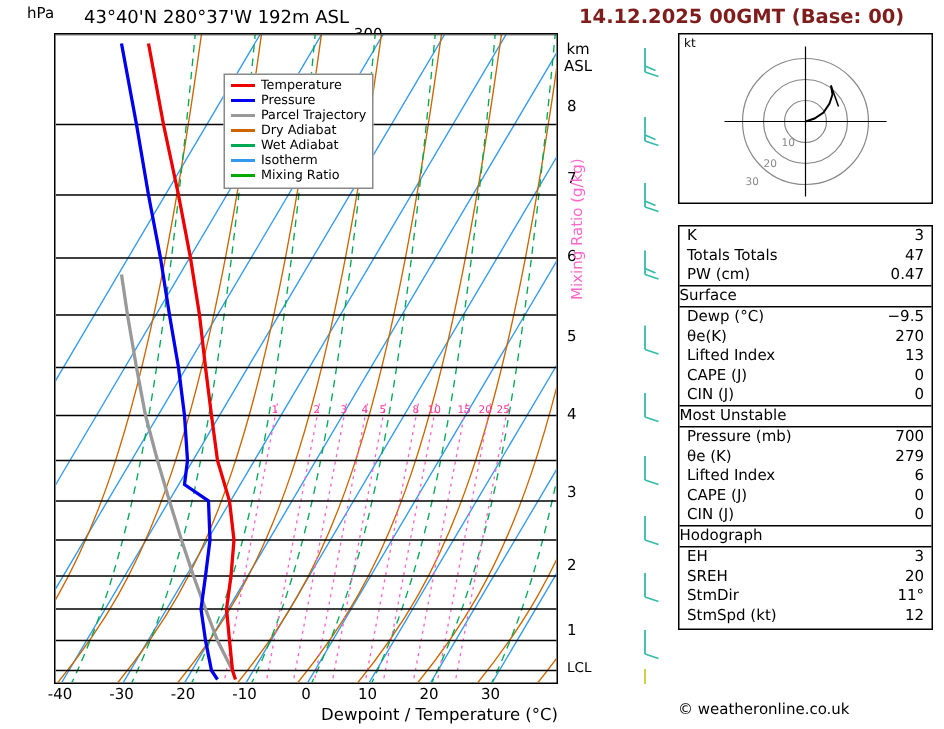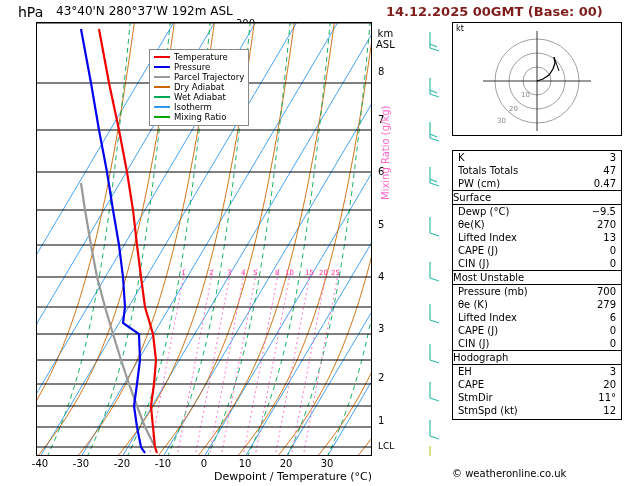--- a/index.html
+++ b/index.html
@@ -1,20 +1,20 @@
 <!DOCTYPE html>
 <html><head>
 <meta charset="utf-8">
 <style>
   html,body{margin:0;padding:0;}
   body{width:629px;height:486px;background:#ffffff;font-family:"DejaVu Sans",sans-serif;overflow:hidden;position:relative;}
   .root{position:absolute;left:0;top:0;width:629px;height:486px;}
 
   
-  .hpa-label{position:absolute;left:18px;top:4px;font-size:14px;color:#000;}
+  .hpa-label{position:absolute;left:18px;top:4px;font-size:10px;color:#000;}
   .title{position:absolute;left:56px;top:4px;font-size:12px;color:#000;white-space:nowrap;}
   .km-label{position:absolute;left:376px;top:4px;font-size:10px;color:#000;text-align:center;line-height:11px;margin-top:24px;}
   .rtitle{position:absolute;left:386px;top:4px;font-size:13px;color:#7f1d1d;white-space:nowrap;font-weight:bold;}
 
   
   .plot{position:absolute;left:36px;top:22px;width:336px;height:434px;border:1px solid #000;box-sizing:border-box;overflow:hidden;background:#fff;}
   .plot svg{position:absolute;left:0;top:0;}
 
   
   .ylab{position:absolute;right:374px;font-size:10px;color:#000;text-align:right;width:30px;}
@@ -363,21 +363,21 @@
       </div>
     </div>
 
     <div class="hdr">Hodograph</div>
     <div class="sec" style="padding-bottom:2px;">
       <div class="r">
         <span class="k">EH</span>
         <span class="v">3</span>
       </div>
       <div class="r">
-        <span class="k">CAPE</span>
+        <span class="k">SREH</span>
         <span class="v">20</span>
       </div>
       <div class="r">
         <span class="k">StmDir</span>
         <span class="v">11°</span>
       </div>
       <div class="r">
         <span class="k">StmSpd (kt)</span>
         <span class="v">12</span>
       </div>

